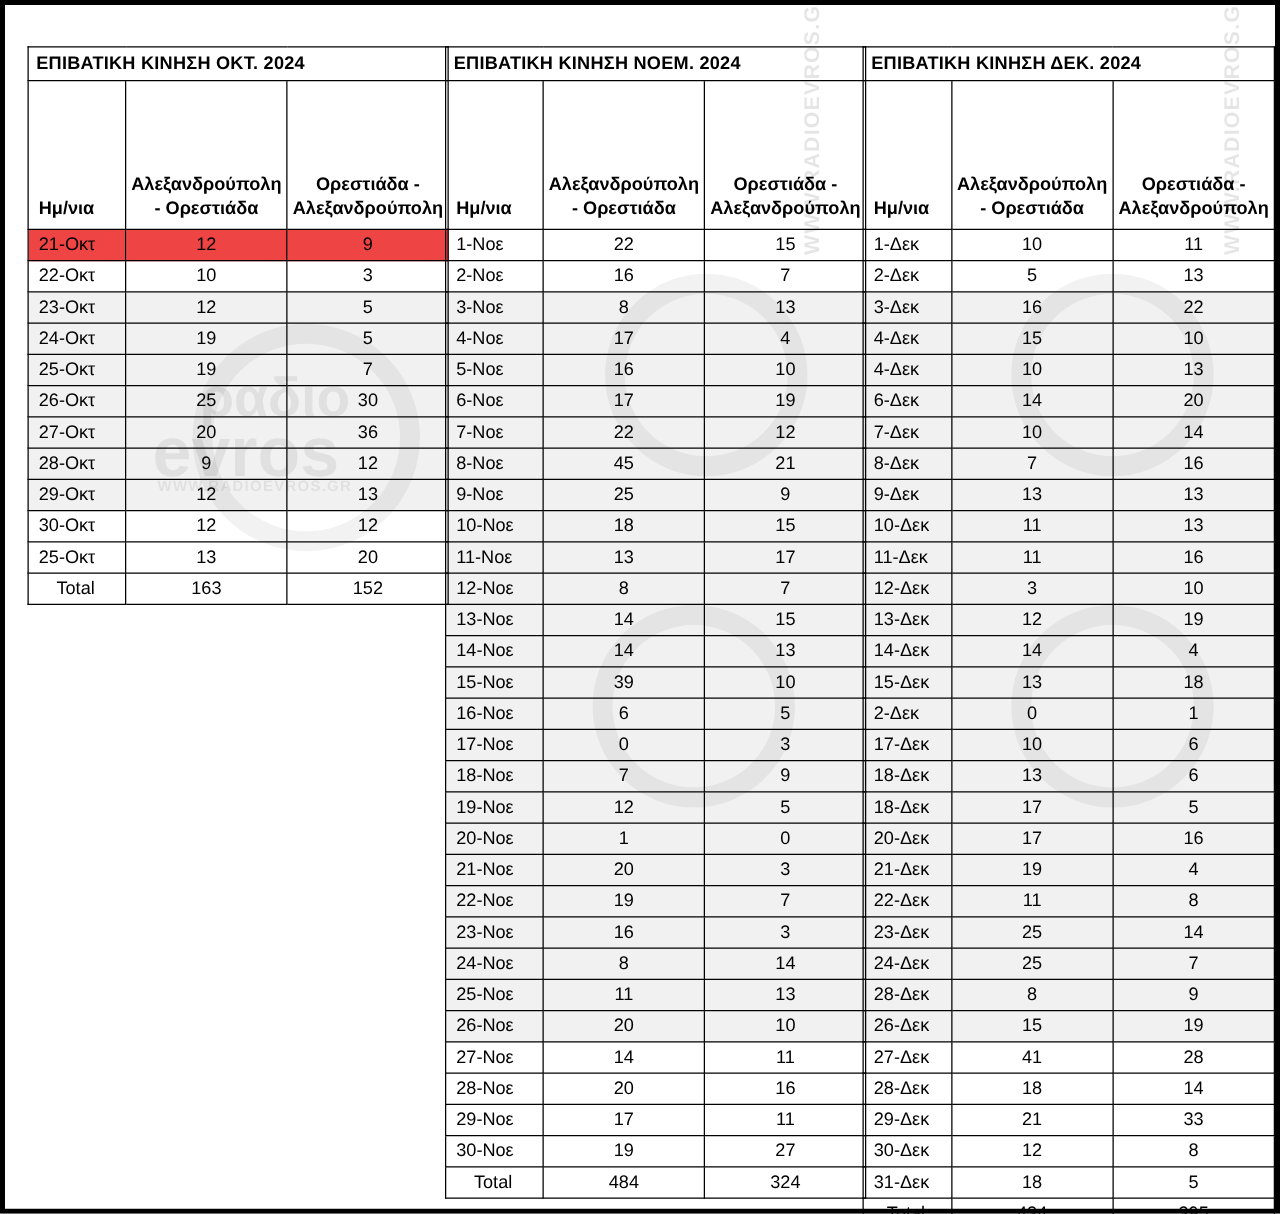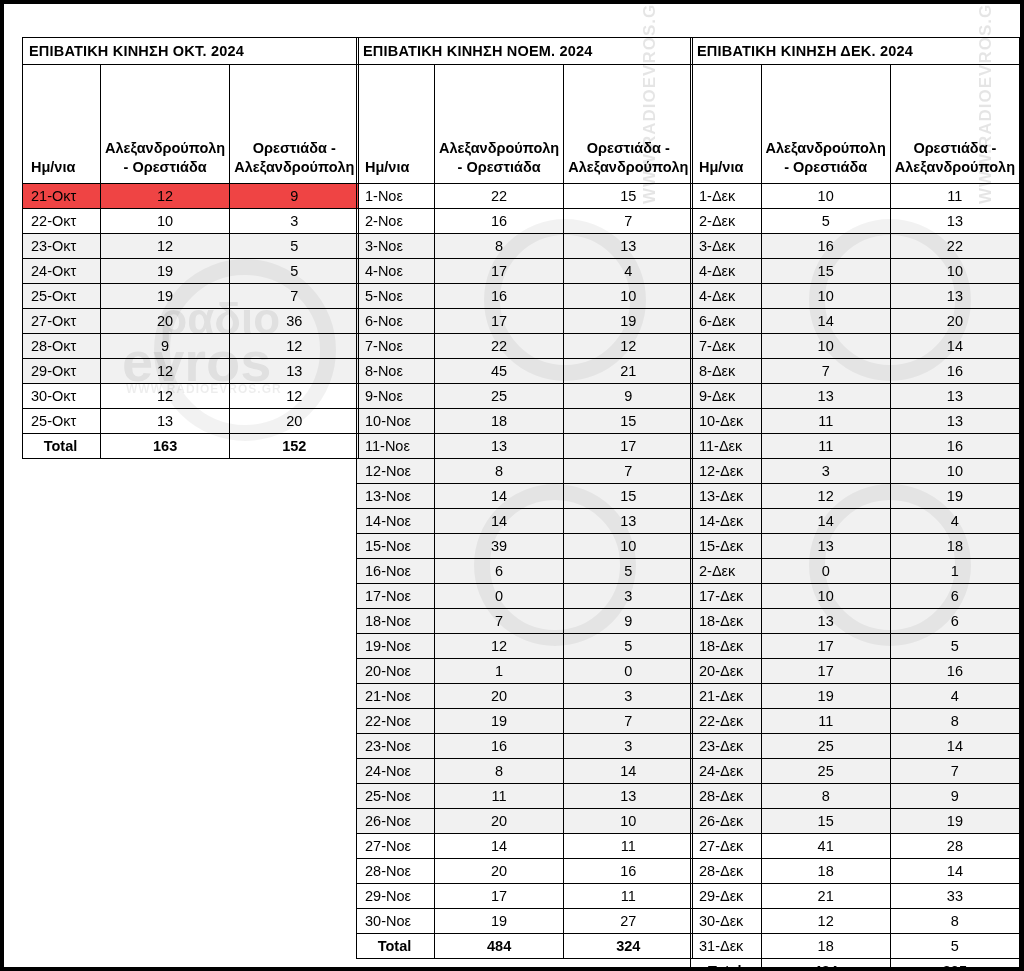--- a/index.html
+++ b/index.html
@@ -109,21 +109,21 @@
     padding: 3px 4px;
     height: 18px;
   }
   tr.shade td {
     background: rgba(0,0,0,0.055);
   }
   tr.first-row td {
     background: #ef4444;
   }
   tr.total td {
-    font-weight: bold;
+    font-weight: normal;
   }
   tr.total td.date {
     text-align: center;
     padding-left: 4px;
   }
   .w-date { width: 78px; }
   .w-num  { width: 112px; }
 </style>
 </head>
 <body>
@@ -178,20 +178,25 @@
             <td class="date">24-Οκτ</td>
             <td class="num">19</td>
             <td class="num">5</td>
           </tr>
           <tr class="shade">
             <td class="date">25-Οκτ</td>
             <td class="num">19</td>
             <td class="num">7</td>
           </tr>
           <tr class="shade">
+            <td class="date">26-Οκτ</td>
+            <td class="num">25</td>
+            <td class="num">30</td>
+          </tr>
+          <tr class="shade">
             <td class="date">27-Οκτ</td>
             <td class="num">20</td>
             <td class="num">36</td>
           </tr>
           <tr class="shade">
             <td class="date">28-Οκτ</td>
             <td class="num">9</td>
             <td class="num">12</td>
           </tr>
           <tr class="shade">

